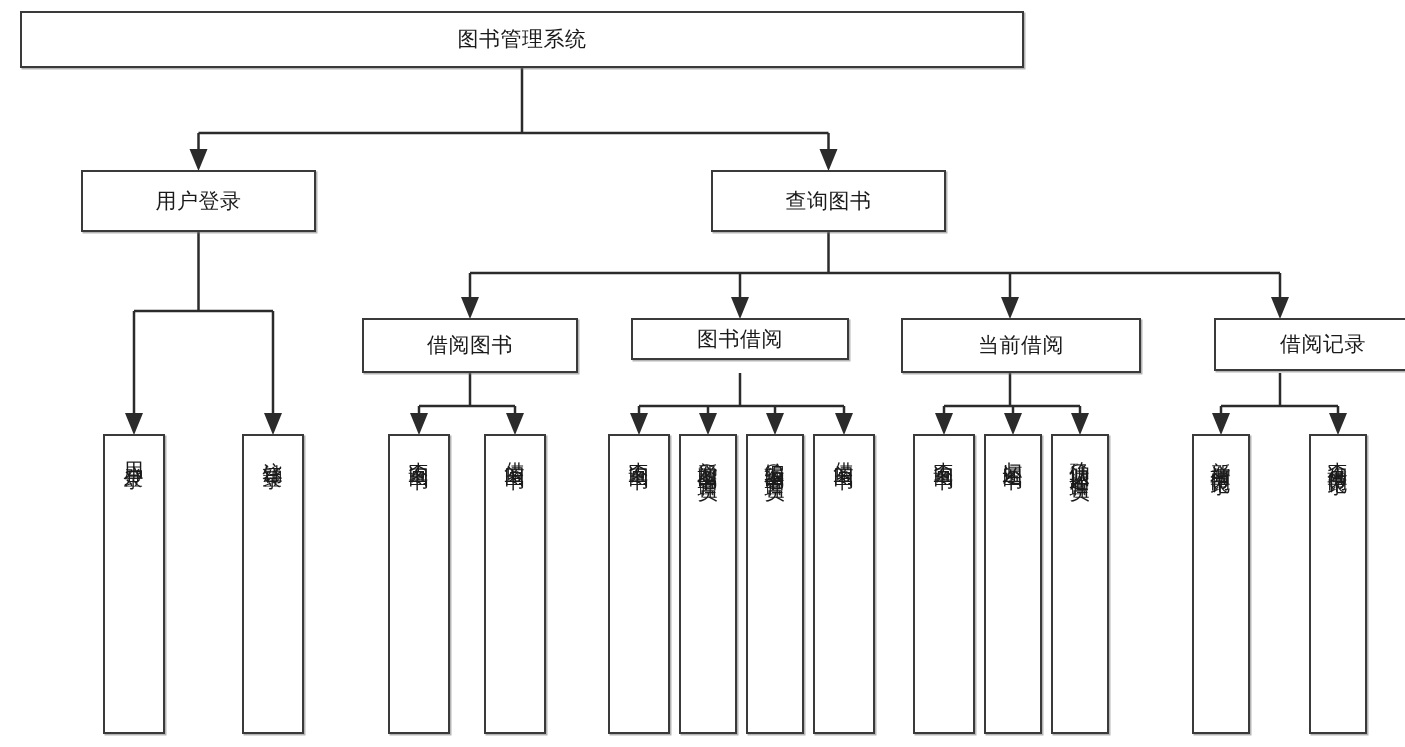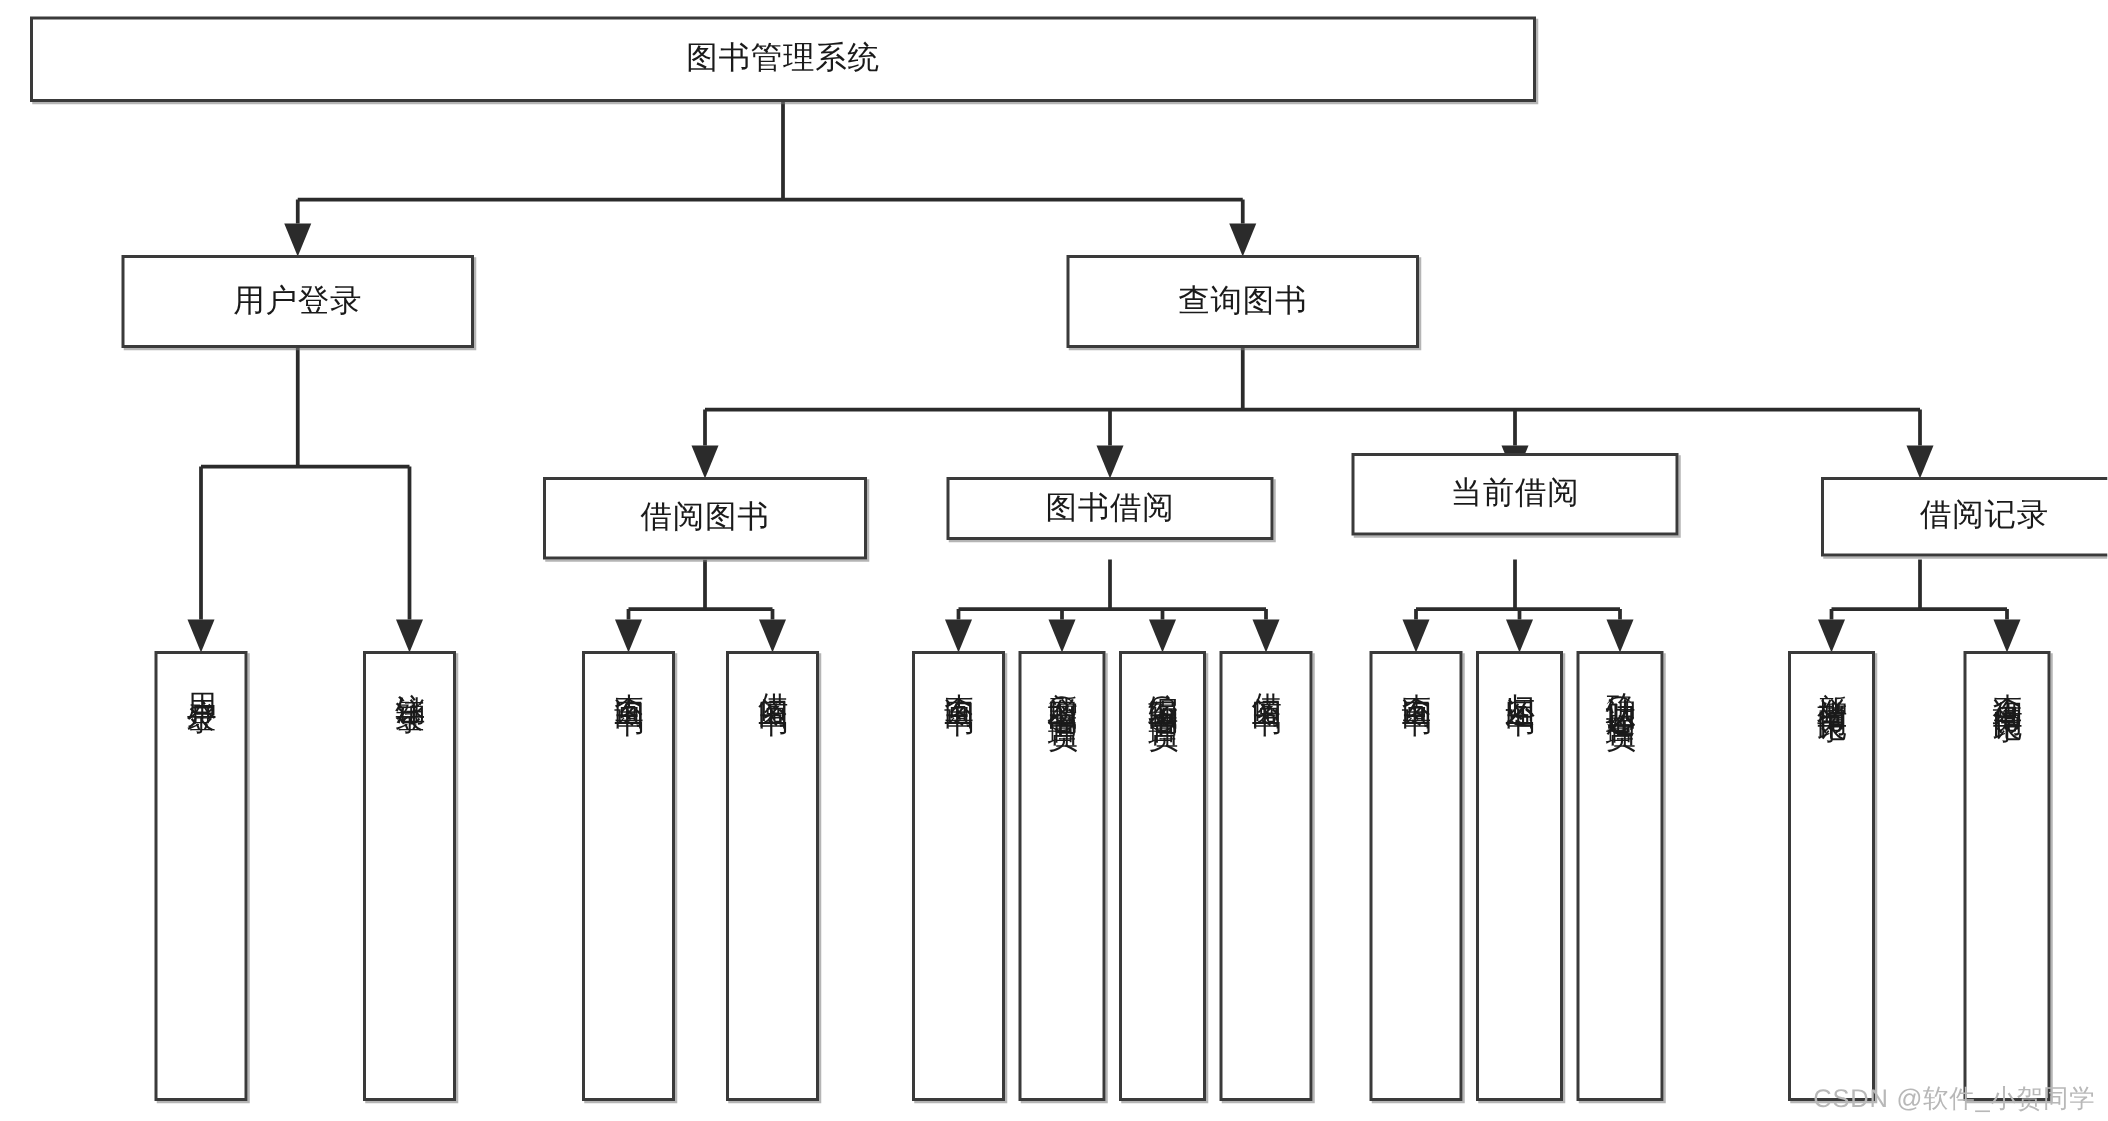--- a/index.html
+++ b/index.html
@@ -20,20 +20,21 @@
   .node {
     position: absolute;
     box-sizing: border-box;
     background: #ffffff;
     border: 2px solid #3a3a3a;
     box-shadow: 1.5px 1.5px 0 0 rgba(120,120,120,0.55);
     display: flex;
     align-items: center;
     justify-content: center;
     color: #1a1a1a;
+    font-family: Liberation Serif, serif;
   }
   .node-label {
     font-size: 21px;
     line-height: 1.15;
     letter-spacing: 0.5px;
     white-space: nowrap;
     text-align: center;
   }
   .node.vertical {
     align-items: flex-start;
@@ -134,21 +135,21 @@
       </div>
       <div class="node" style="left: 711px; top: 170px; width: 235px; height: 62px;">
         <span class="node-label">查询图书</span>
       </div>
       <div class="node" style="left: 362px; top: 318px; width: 216px; height: 55px;">
         <span class="node-label">借阅图书</span>
       </div>
       <div class="node" style="left: 631px; top: 318px; width: 218px; height: 42px;">
         <span class="node-label">图书借阅</span>
       </div>
-      <div class="node" style="left: 901px; top: 302px; width: 218px; height: 55px;">
+      <div class="node" style="left: 901px; top: 318px; width: 240px; height: 55px;">
         <span class="node-label">当前借阅</span>
       </div>
       <div class="node" style="left: 1171px; top: 318px; width: 218px; height: 53px; margin-left: 43px;">
         <span class="node-label">借阅记录</span>
       </div>
       <div class="node vertical" style="left: 103px; top: 434px; width: 62px; height: 300px;">
         <span class="node-label">用户登录</span>
       </div>
       <div class="node vertical" style="left: 242px; top: 434px; width: 62px; height: 300px;">
         <span class="node-label">注销登录</span>
@@ -180,14 +181,13 @@
       <div class="node vertical" style="left: 1051px; top: 434px; width: 58px; height: 300px;">
         <span class="node-label">确认归还（管理员）</span>
       </div>
       <div class="node vertical" style="left: 1192px; top: 434px; width: 58px; height: 300px;">
         <span class="node-label">新增借阅记录</span>
       </div>
       <div class="node vertical" style="left: 1309px; top: 434px; width: 58px; height: 300px;">
         <span class="node-label">查询借阅记录</span>
       </div>
     </div>
-  <div class="watermark">CSDN @软件_小贺同学</div>
 </div>
 
 </body></html>

